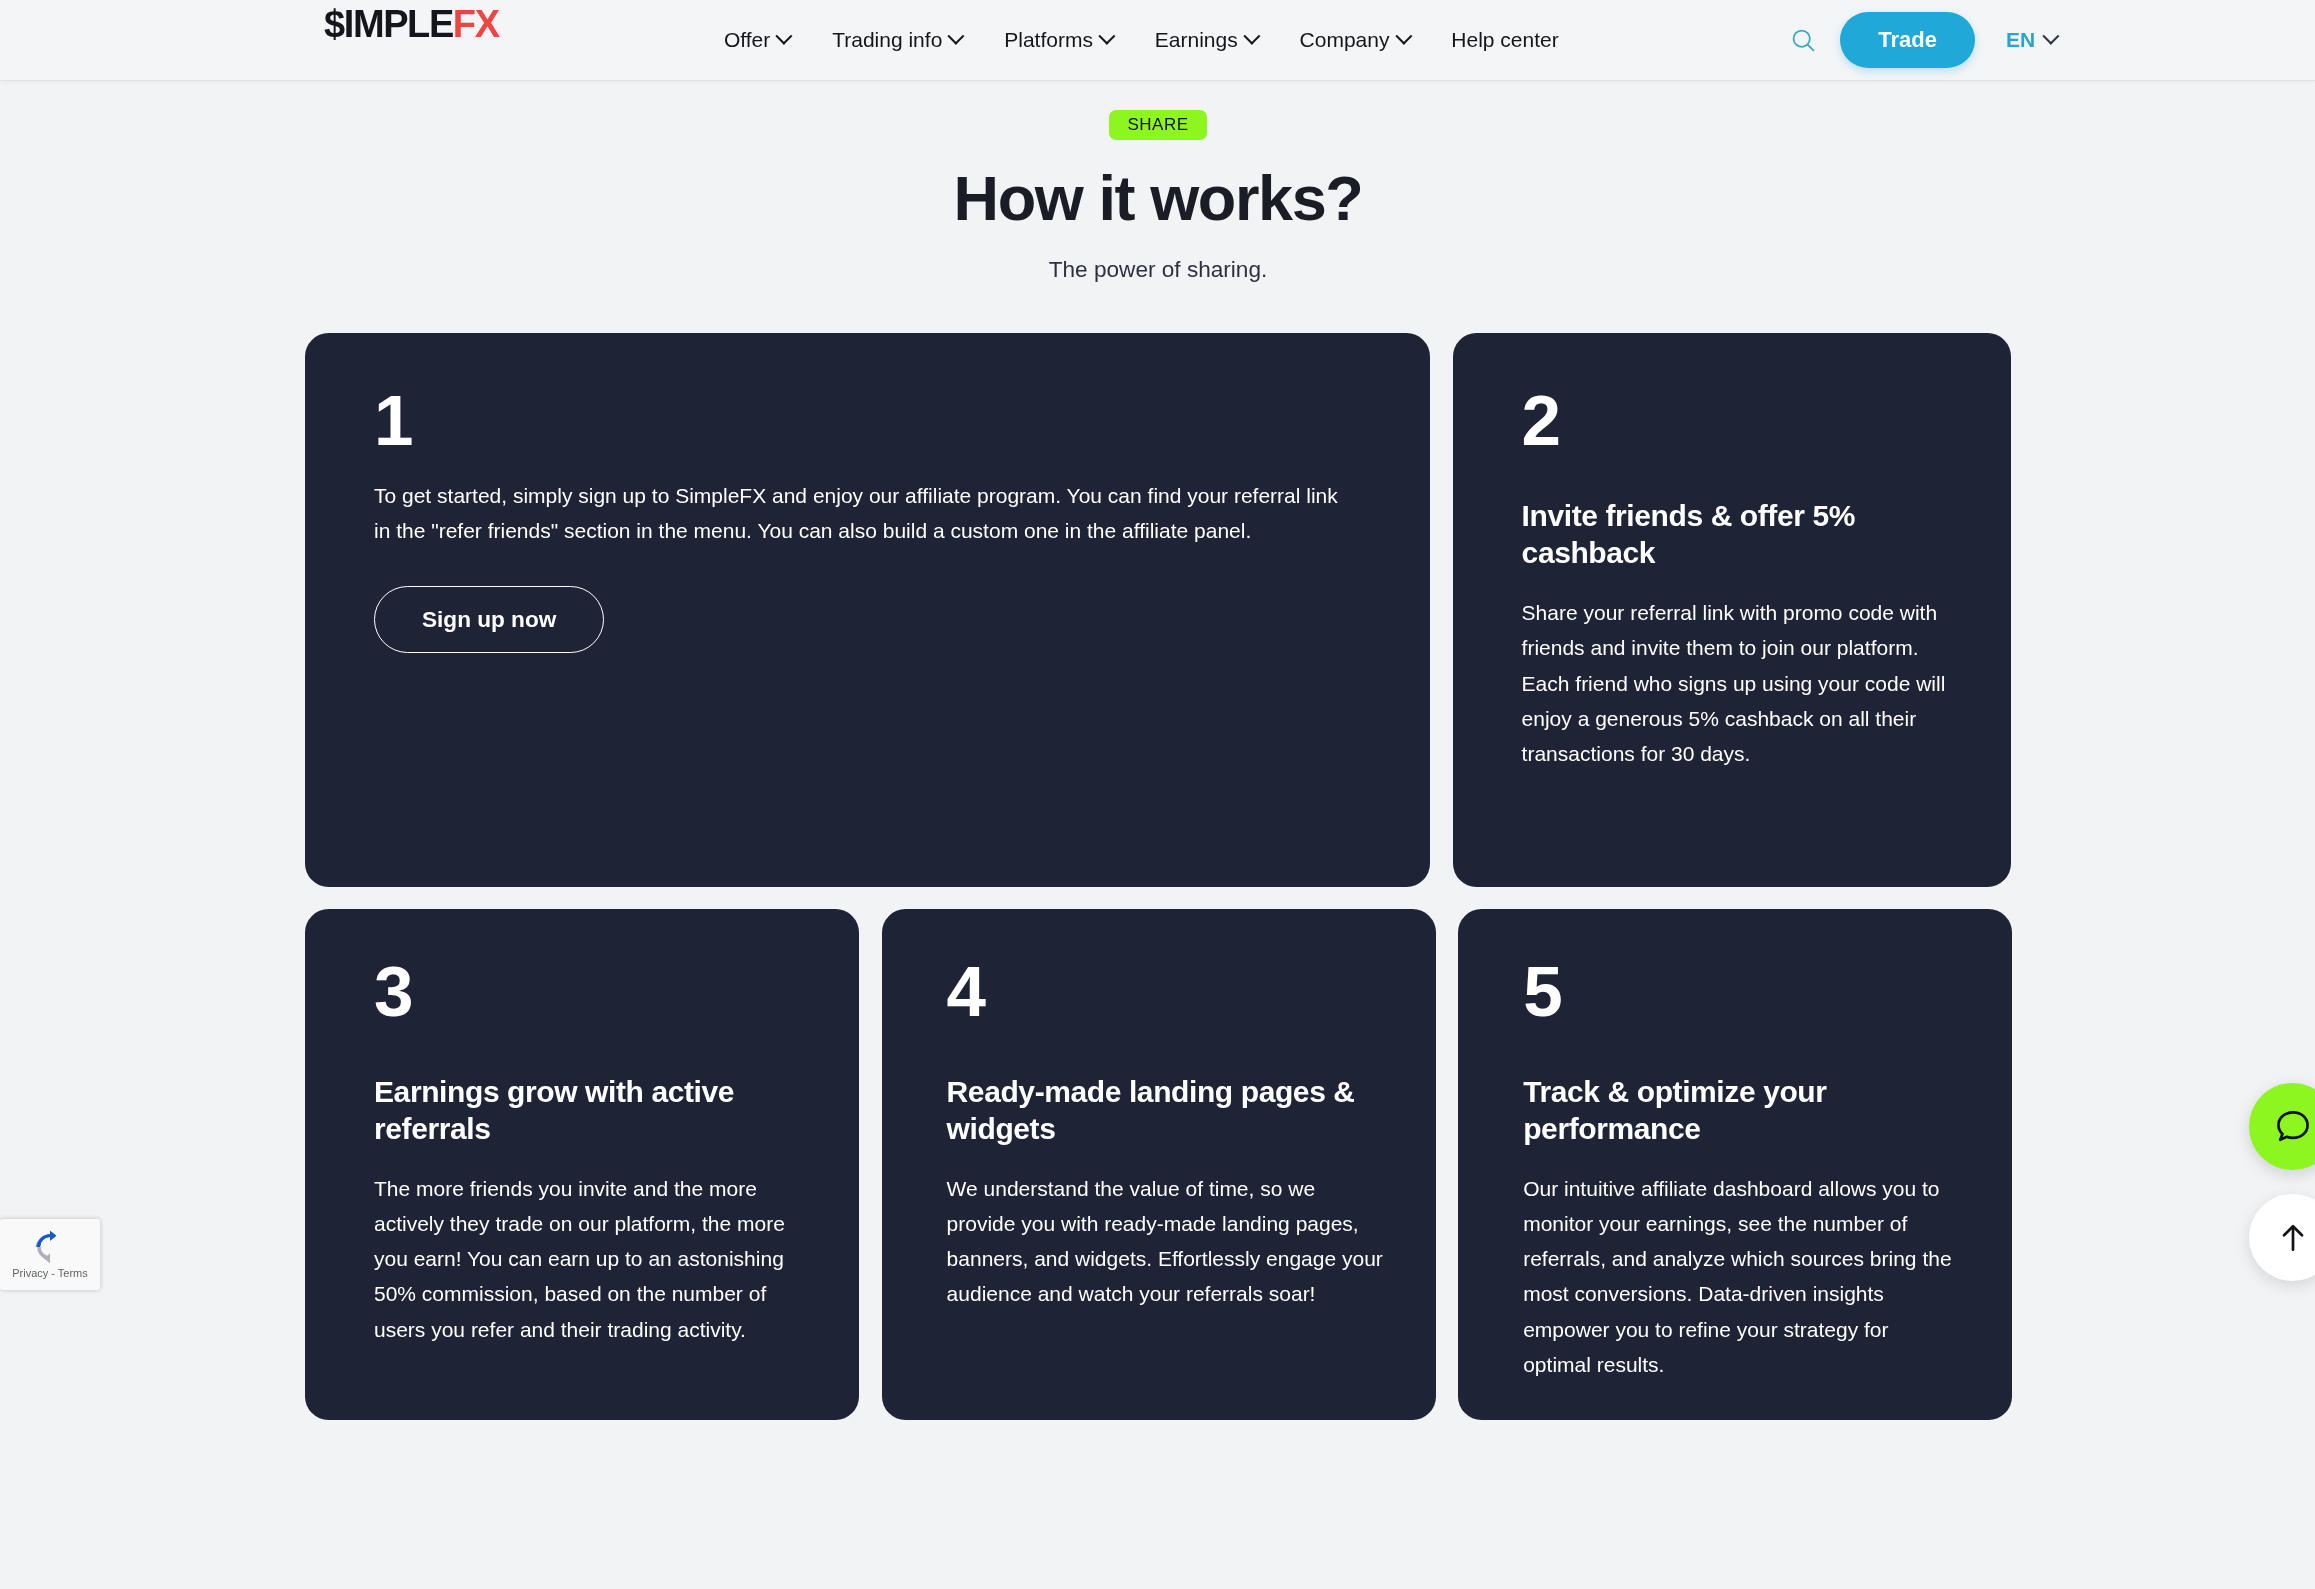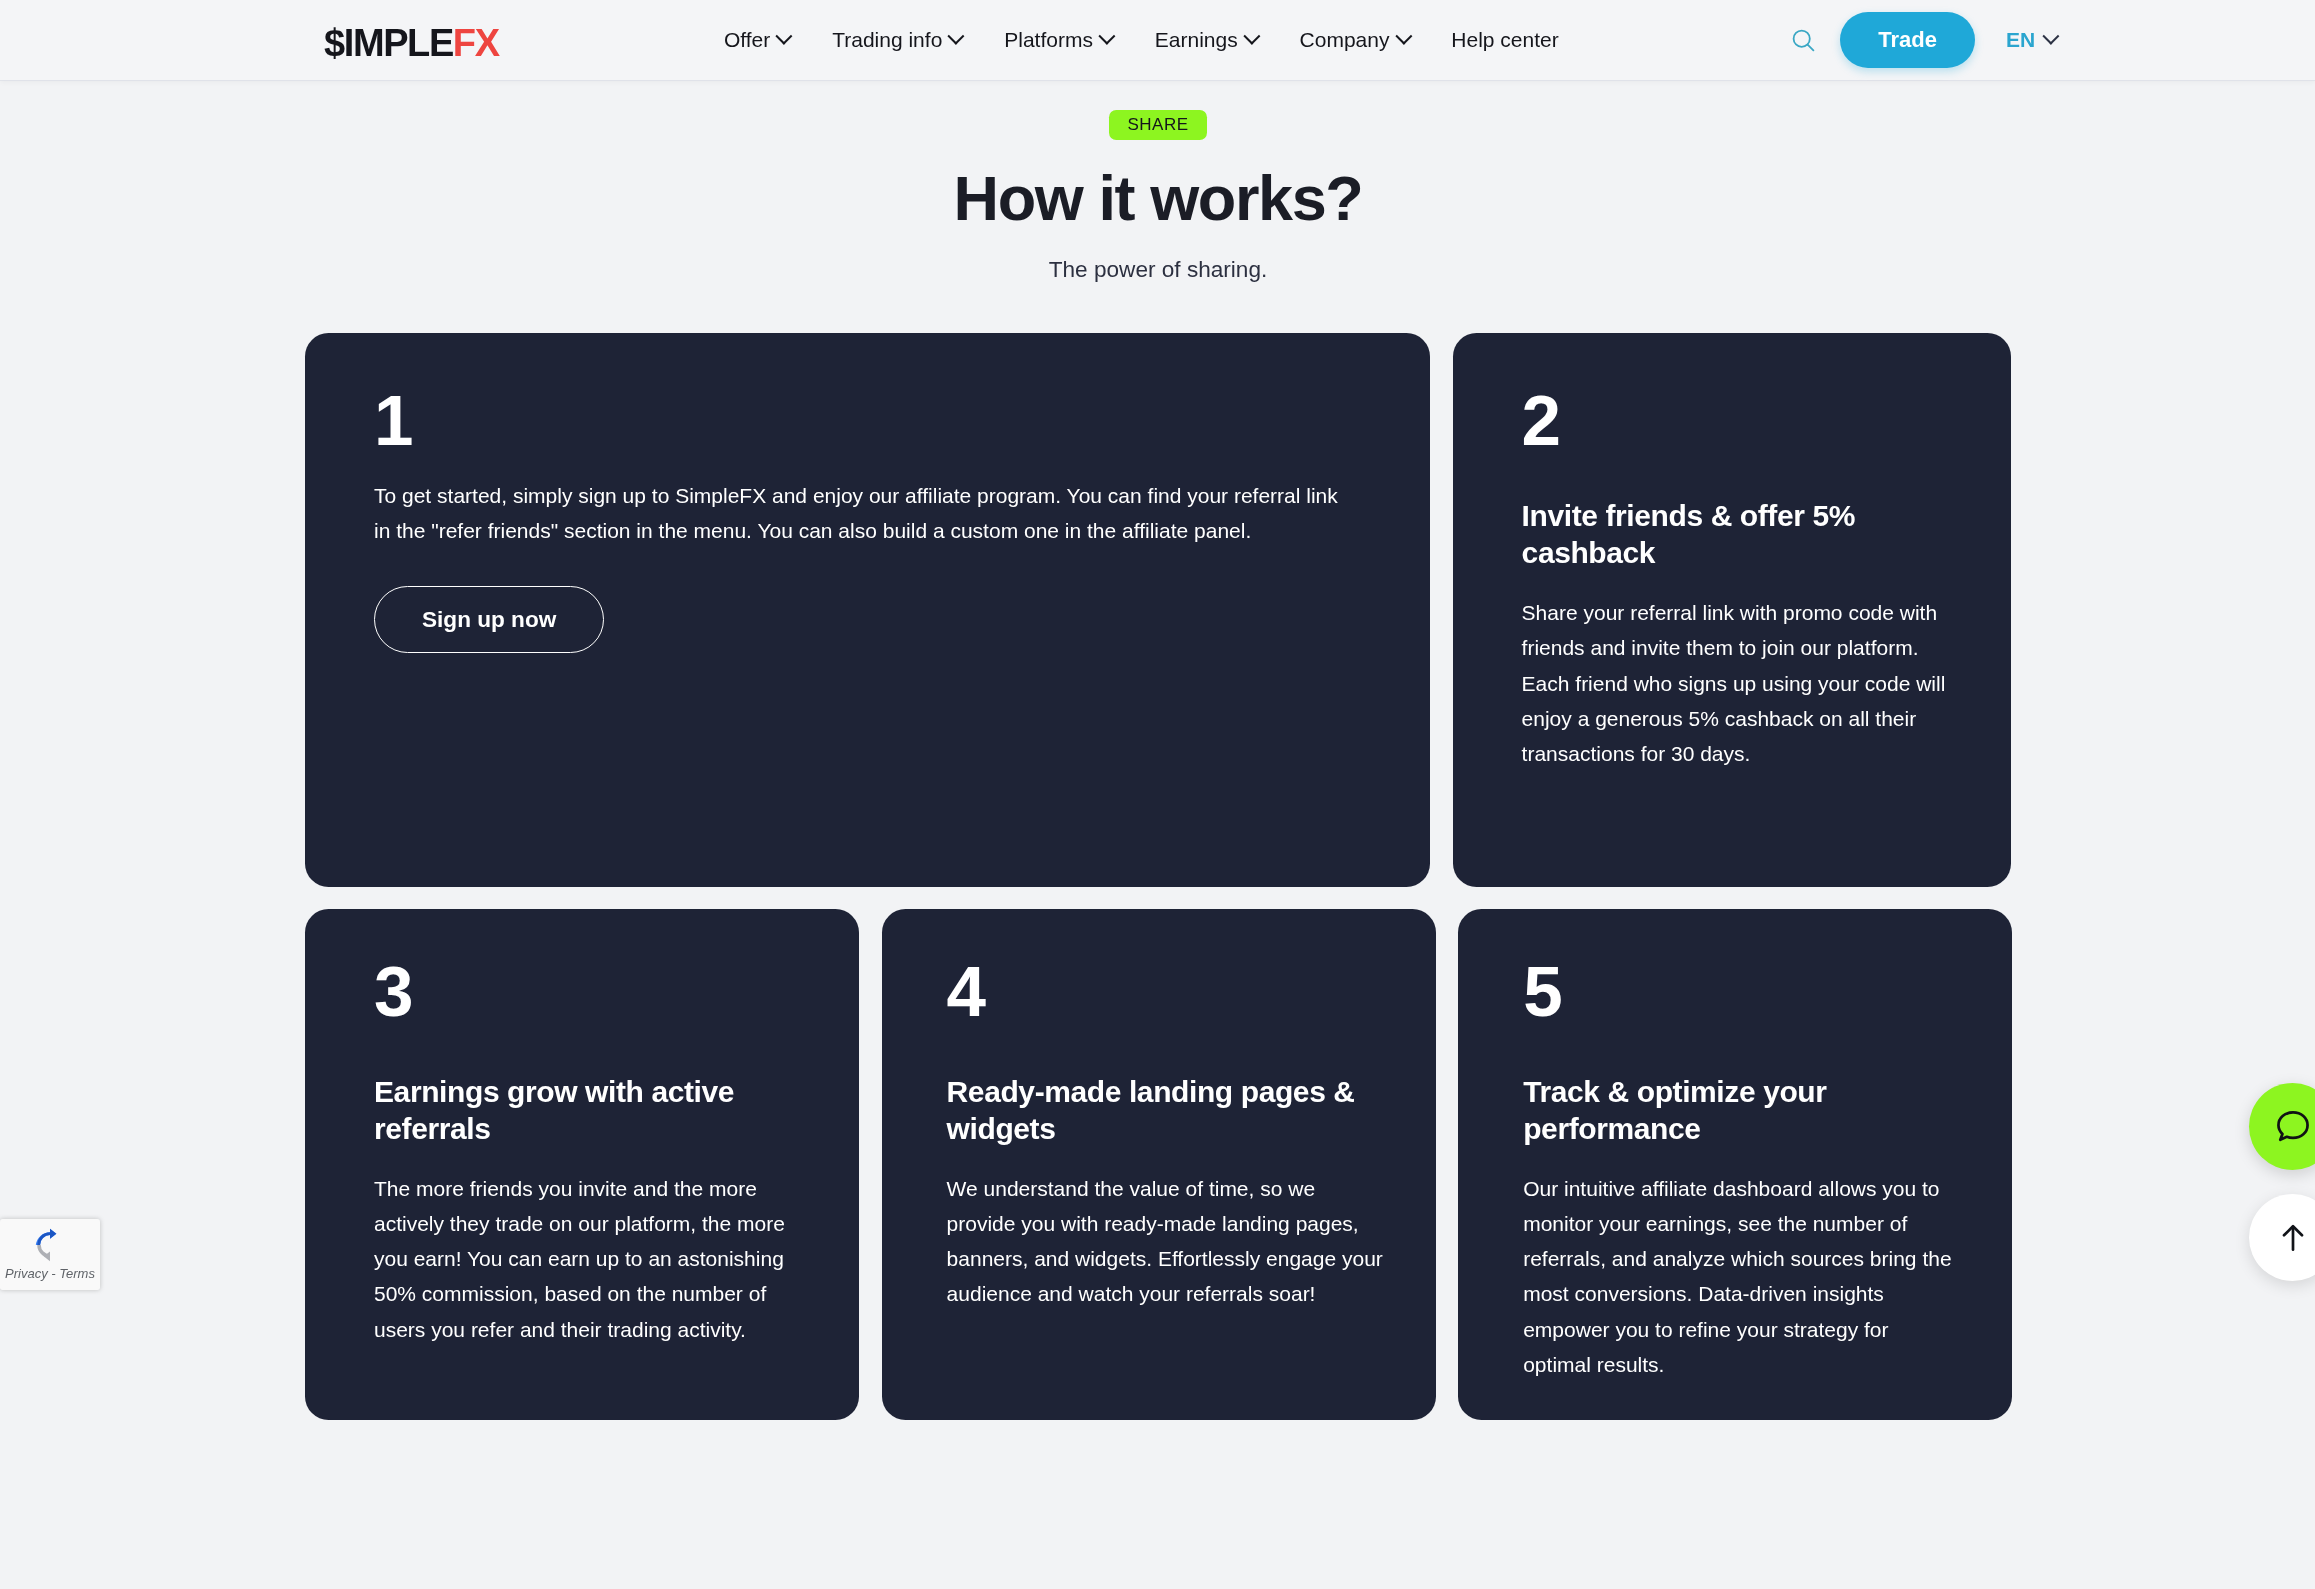--- a/index.html
+++ b/index.html
@@ -19,21 +19,21 @@
     height: 80px;
     background: #f4f5f7;
     display: flex;
     align-items: center;
     box-shadow: 0 0.9px 0 #dfe2e8, 0 2.7px 5.4px rgba(0,0,0,0.045);
     z-index: 30;
   }
   .logo {
     position: absolute;
     left: 324px;
-    top: 24px;
+    top: 5px;
     font-size: 38px;
     font-weight: 700;
     letter-spacing: -1.4px;
     line-height: 1;
     white-space: nowrap;
     user-select: none;
   }
   .logo .dark { color: #15161c; }
   .logo .red  { color: #ee4540; }
 
@@ -219,24 +219,23 @@
     background: #f9f9f9;
     box-shadow: 0 0 5.4px rgba(0,0,0,0.22);
     border-radius: 2.7px;
     display: flex;
     flex-direction: column;
     align-items: center;
     justify-content: center;
     gap: 3.6px;
   }
   .recaptcha-label {
-    font-size: 13px;
+    font-size: 11px;
     color: #5f6368;
     white-space: nowrap;
-    font-style: italic;
   }
 
   .fab-chat {
     position: absolute;
     right: -20px;
     top: 1083px;
     width: 87px;
     height: 87px;
     border-radius: 50%;
     background: #8df520;

